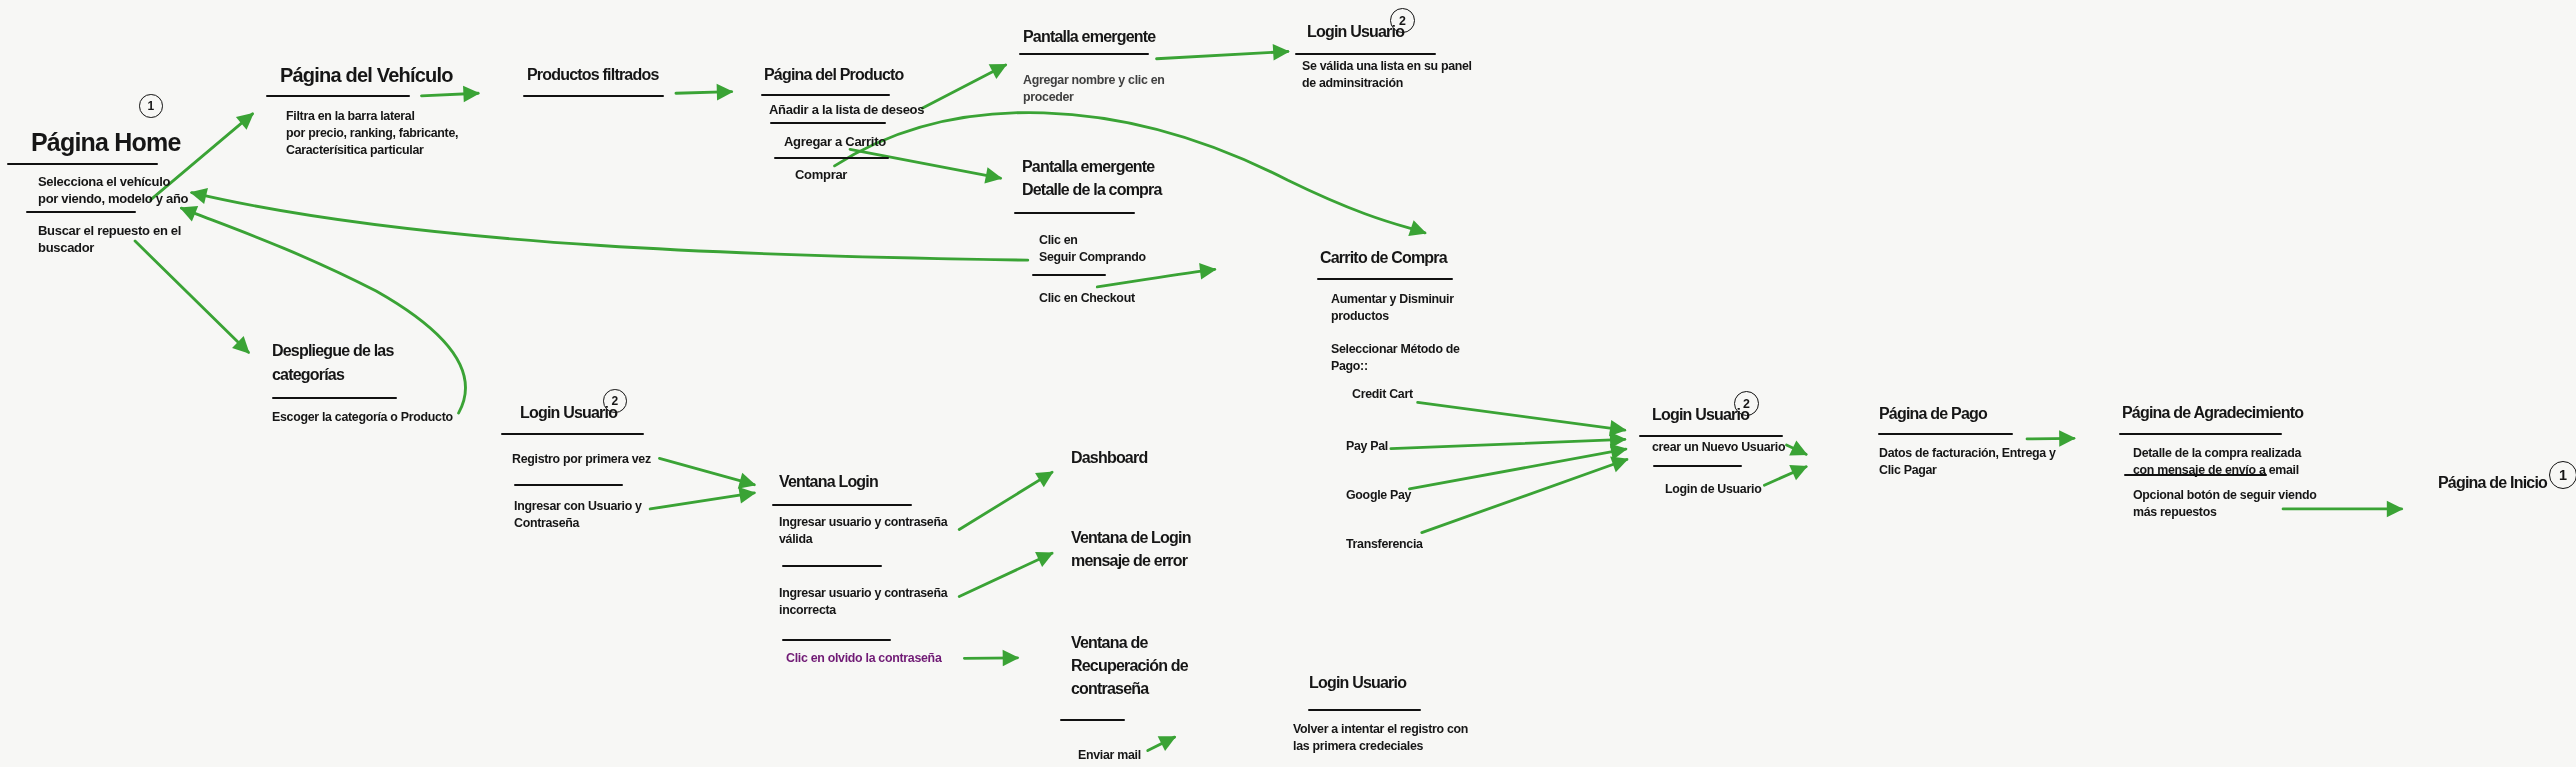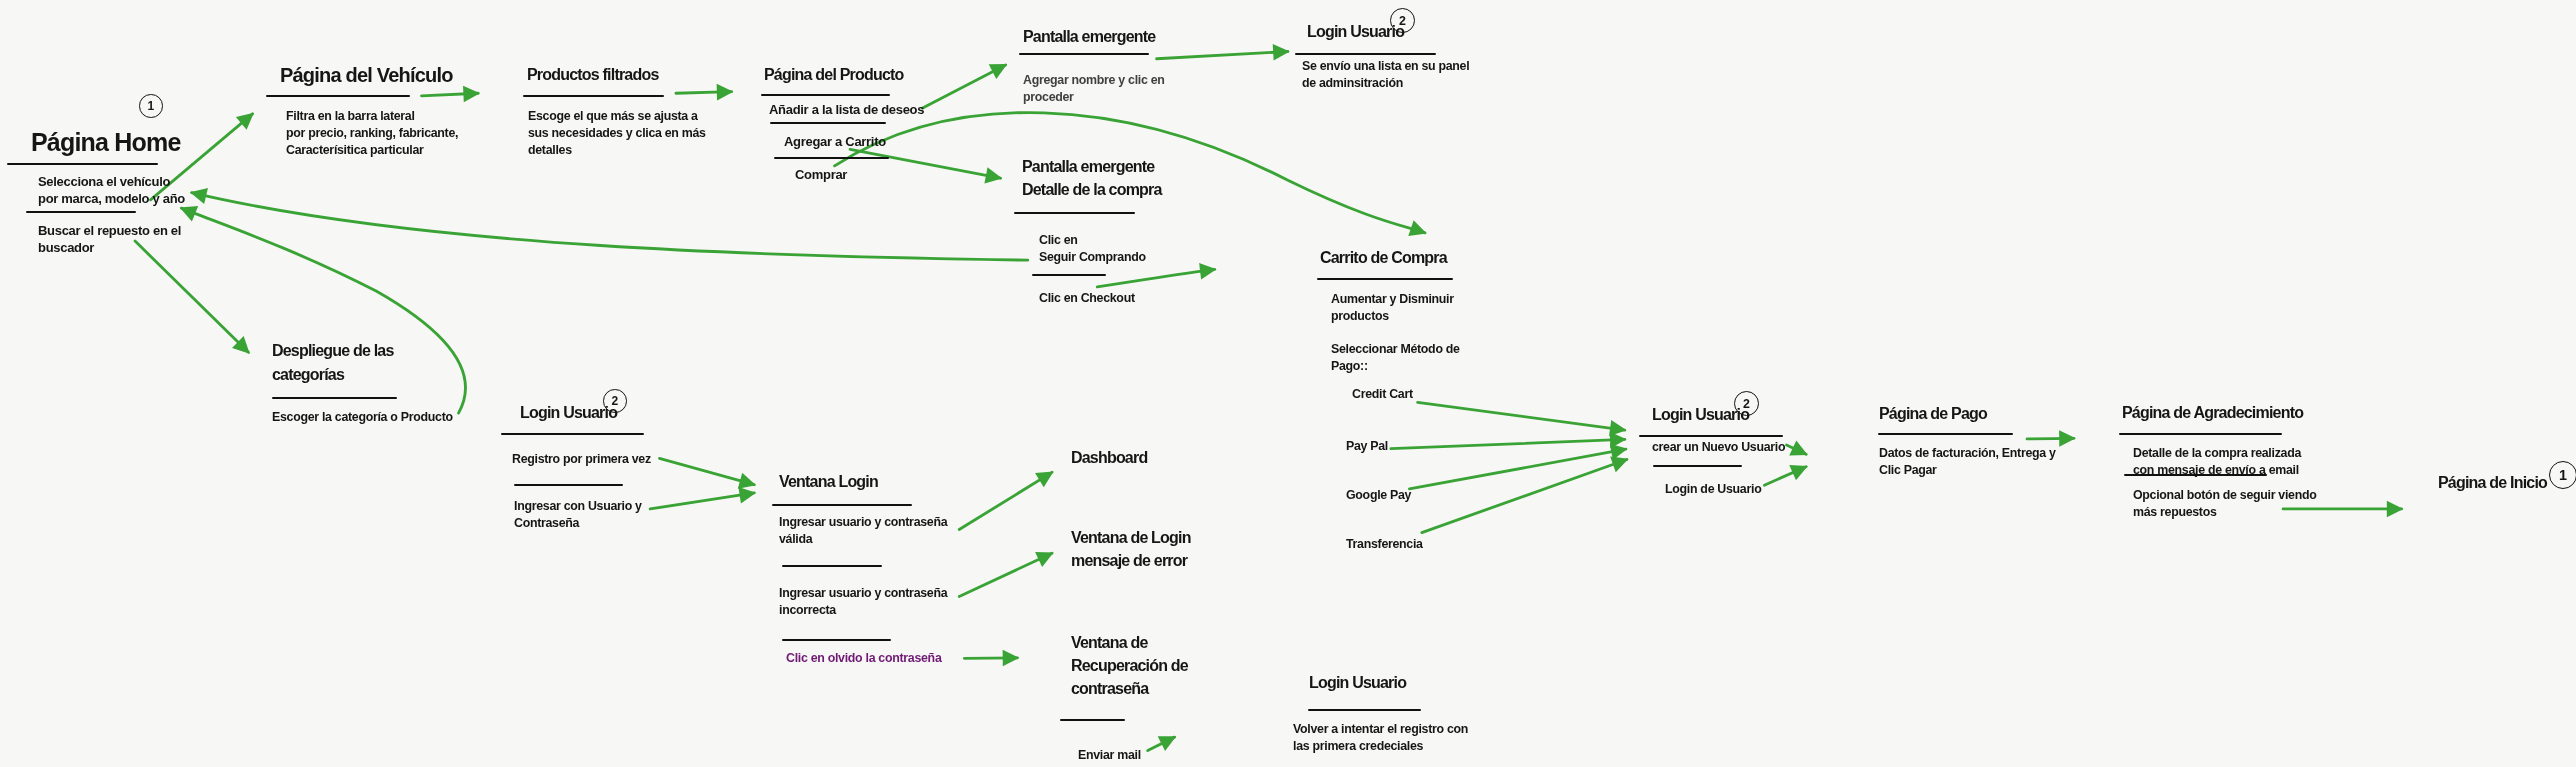--- a/index.html
+++ b/index.html
@@ -78,40 +78,37 @@
         <path d="M 2736 949 L 3156 872" fill="none" stroke="#3aa335" stroke-width="5.5" stroke-linecap="round" marker-end="url(#ah)"></path>
         <path d="M 2760 1034 L 3158 892" fill="none" stroke="#3aa335" stroke-width="5.5" stroke-linecap="round" marker-end="url(#ah)"></path>
         <path d="M 3468 864 L 3506 882" fill="none" stroke="#3aa335" stroke-width="5.5" stroke-linecap="round" marker-end="url(#ah)"></path>
         <path d="M 3425 942 L 3506 906" fill="none" stroke="#3aa335" stroke-width="5.5" stroke-linecap="round" marker-end="url(#ah)"></path>
         <path d="M 3935 852 L 4026 851" fill="none" stroke="#3aa335" stroke-width="5.5" stroke-linecap="round" marker-end="url(#ah)"></path>
         <path d="M 4432 988 L 4662 988" fill="none" stroke="#3aa335" stroke-width="5.5" stroke-linecap="round" marker-end="url(#ah)"></path>
       </g>
   </svg>
 <div class="dtext title" style="left: 31px; top: 127px; font-size: 25px; line-height: 31px; color: rgb(22, 22, 22);">Página Home</div>
     <div class="dtext" style="left: 38px; top: 173px; font-size: 13px; line-height: 17px; color: rgb(22, 22, 22);">Selecciona el vehículo
-por marca, modelo y año</div>
+por viendo, modelo y año</div>
     <div class="dtext" style="left: 38px; top: 222px; font-size: 13px; line-height: 17px; color: rgb(22, 22, 22);">Buscar el repuesto en el
 buscador</div>
     <div class="dtext title" style="left: 280px; top: 65px; font-size: 20px; line-height: 20px; color: rgb(22, 22, 22);">Página del Vehículo</div>
     <div class="dtext" style="left: 286px; top: 108px; font-size: 12.4px; line-height: 17px; color: rgb(22, 22, 22);">Filtra en la barra lateral
 por precio, ranking, fabricante,
 Caracterísitica particular</div>
     <div class="dtext title" style="left: 527px; top: 65px; font-size: 16px; line-height: 20px; color: rgb(22, 22, 22);">Productos filtrados</div>
-    <div class="dtext" style="left: 528px; top: 108px; font-size: 12.4px; line-height: 17px; color: rgb(22, 22, 22);">Escoge el que más se ajusta a
-sus necesidades y clica en más
-detalles</div>
     <div class="dtext title" style="left: 764px; top: 65px; font-size: 16px; line-height: 20px; color: rgb(22, 22, 22);">Página del Producto</div>
     <div class="dtext" style="left: 769px; top: 101px; font-size: 13px; line-height: 17px; color: rgb(22, 22, 22);">Añadir a la lista de deseos</div>
     <div class="dtext" style="left: 784px; top: 133px; font-size: 13px; line-height: 17px; color: rgb(22, 22, 22);">Agregar a Carrito</div>
     <div class="dtext" style="left: 795px; top: 166px; font-size: 13px; line-height: 17px; color: rgb(22, 22, 22);">Comprar</div>
     <div class="dtext title" style="left: 1023px; top: 27px; font-size: 16px; line-height: 20px; color: rgb(22, 22, 22);">Pantalla emergente</div>
     <div class="dtext" style="left: 1023px; top: 72px; font-size: 12.4px; line-height: 17px; color: #404040;">Agregar nombre y clic en
 proceder</div>
     <div class="dtext title" style="left: 1307px; top: 22px; font-size: 16px; line-height: 20px; color: rgb(22, 22, 22);">Login Usuario</div>
-    <div class="dtext" style="left: 1302px; top: 58px; font-size: 12.4px; line-height: 17px; color: rgb(22, 22, 22);">Se envío una lista en su panel
+    <div class="dtext" style="left: 1302px; top: 58px; font-size: 12.4px; line-height: 17px; color: rgb(22, 22, 22);">Se válida una lista en su panel
 de adminsitración</div>
     <div class="dtext title" style="left: 1022px; top: 155px; font-size: 16px; line-height: 23px; color: rgb(22, 22, 22);">Pantalla emergente
 Detalle de la compra</div>
     <div class="dtext" style="left: 1039px; top: 232px; font-size: 12.4px; line-height: 17px; color: rgb(22, 22, 22);">Clic en
 Seguir Comprando</div>
     <div class="dtext" style="left: 1039px; top: 290px; font-size: 12.4px; line-height: 17px; color: rgb(22, 22, 22);">Clic en Checkout</div>
     <div class="dtext title" style="left: 1320px; top: 248px; font-size: 16px; line-height: 20px; color: rgb(22, 22, 22);">Carrito de Compra</div>
     <div class="dtext" style="left: 1331px; top: 291px; font-size: 12.4px; line-height: 17px; color: rgb(22, 22, 22);">Aumentar y Disminuir
 productos</div>
     <div class="dtext" style="left: 1331px; top: 341px; font-size: 12.4px; line-height: 17px; color: rgb(22, 22, 22);">Seleccionar Método de

